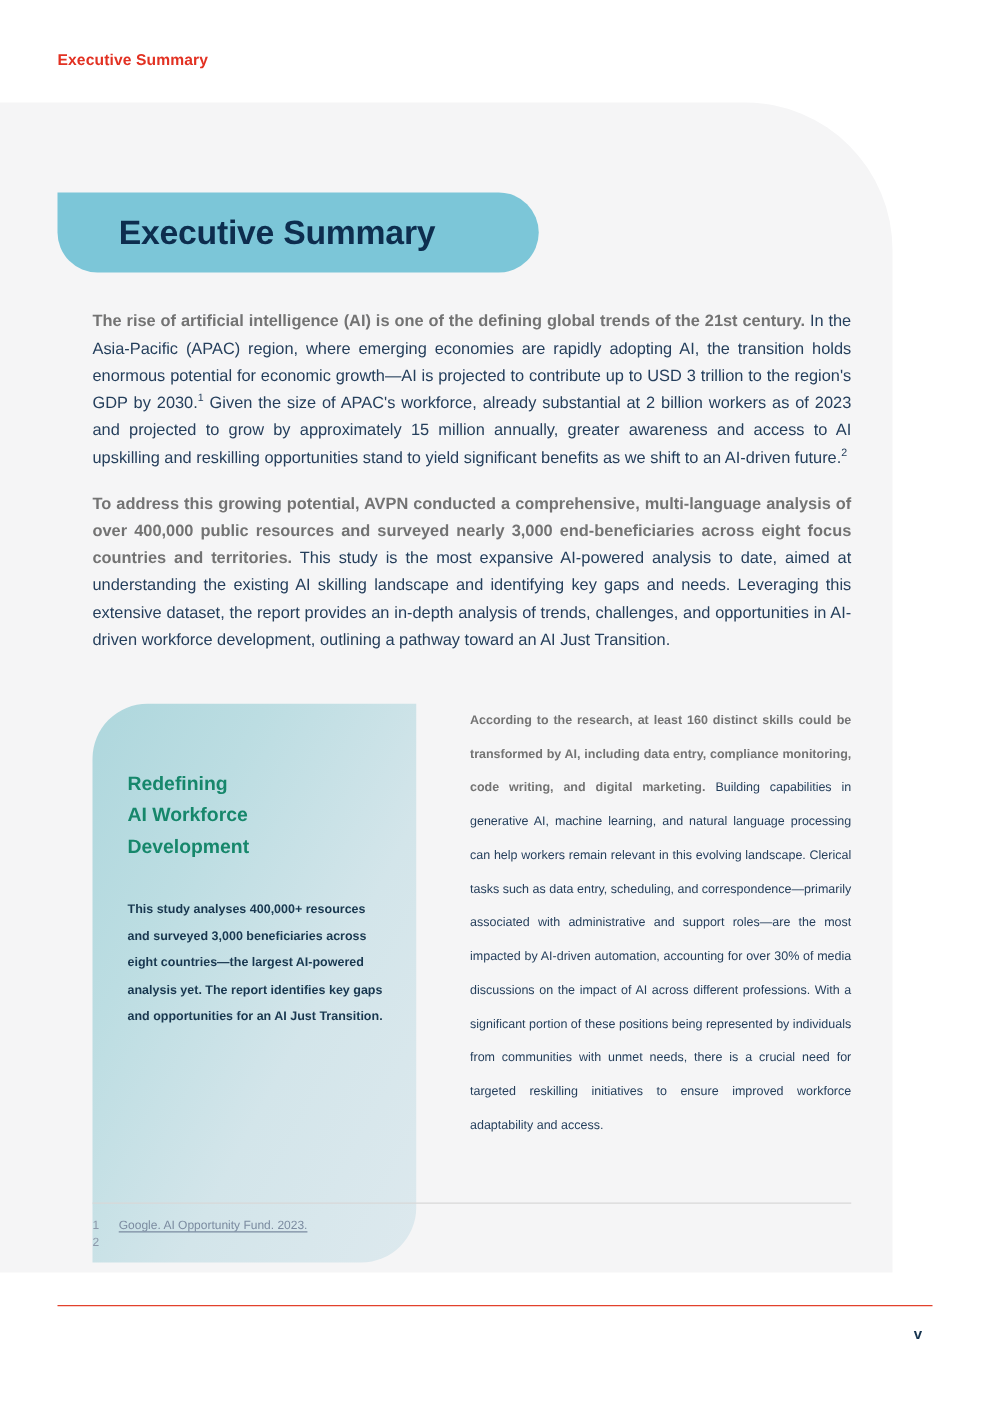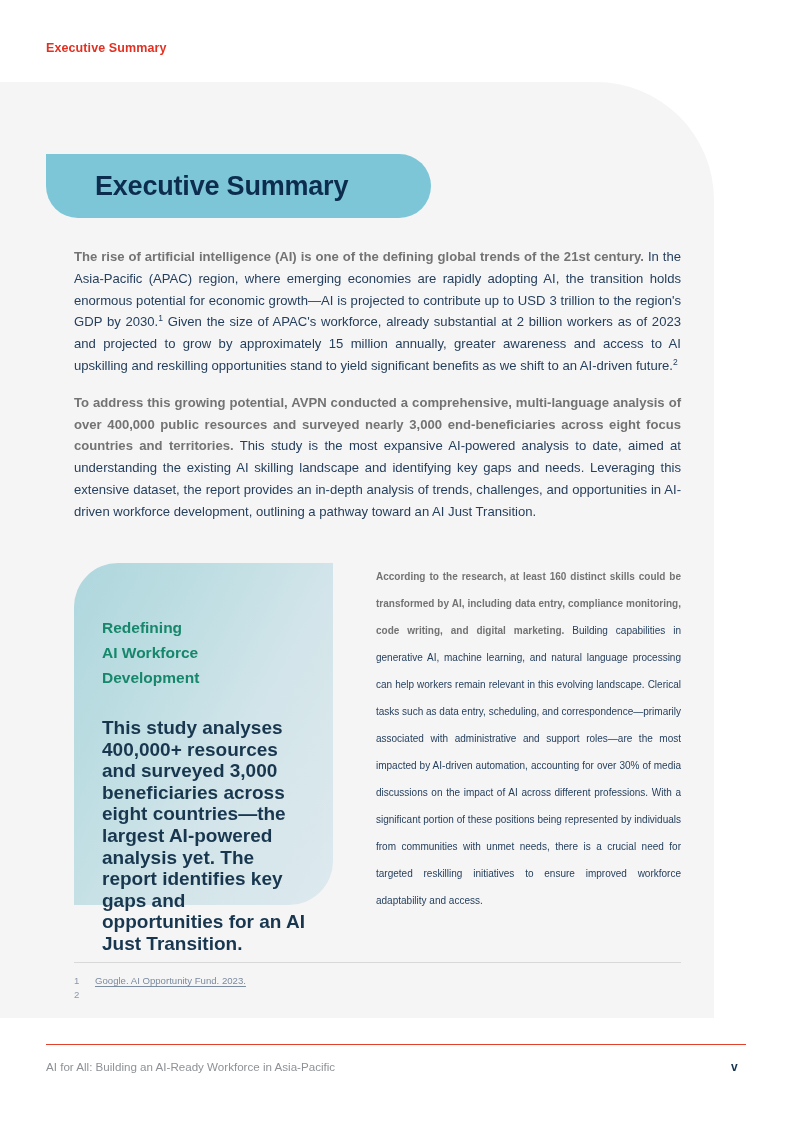--- a/index.html
+++ b/index.html
@@ -96,37 +96,37 @@
     left: 74px;
     top: 563px;
     width: 607px;
     height: 360px;
   }
   .callout {
     position: absolute;
     left: 0;
     top: 0;
     width: 259px;
-    height: 342px;
+    height: 447px;
     background: linear-gradient(118deg, #aed7dd 0%, #bcdde2 28%, #d3e5ea 62%, #dde9ee 100%);
     border-top-left-radius: 44px;
     border-bottom-right-radius: 44px;
   }
   .callout-inner {
     padding: 52px 22px 0 28px;
   }
   .callout-title {
     font-size: 15.5px;
     line-height: 25px;
     font-weight: bold;
     color: #16876b;
     margin: 0 0 27px 0;
   }
   .callout-body {
-    font-size: 19px;
+    font-size: 10px;
     line-height: 21.6px;
     font-weight: bold;
     color: #18374f;
     margin: 0;
   }
 
   .rightcol {
     position: absolute;
     left: 302px;
     top: 0;
@@ -241,16 +241,15 @@
     <div class="footnote">
       <span class="fn-num">1</span>
       <span class="fn-text">Google. AI Opportunity Fund. 2023.</span>
     </div>
     <div class="footnote">
       <span class="fn-num">2</span>
     </div>
   </div>
 
   <div class="footer-rule"></div>
-  <div class="footer-text">AI for All: Building an AI-Ready Workforce in Asia-Pacific</div>
   <div class="footer-page">v</div>
 
 </div>
 
 </body></html>

